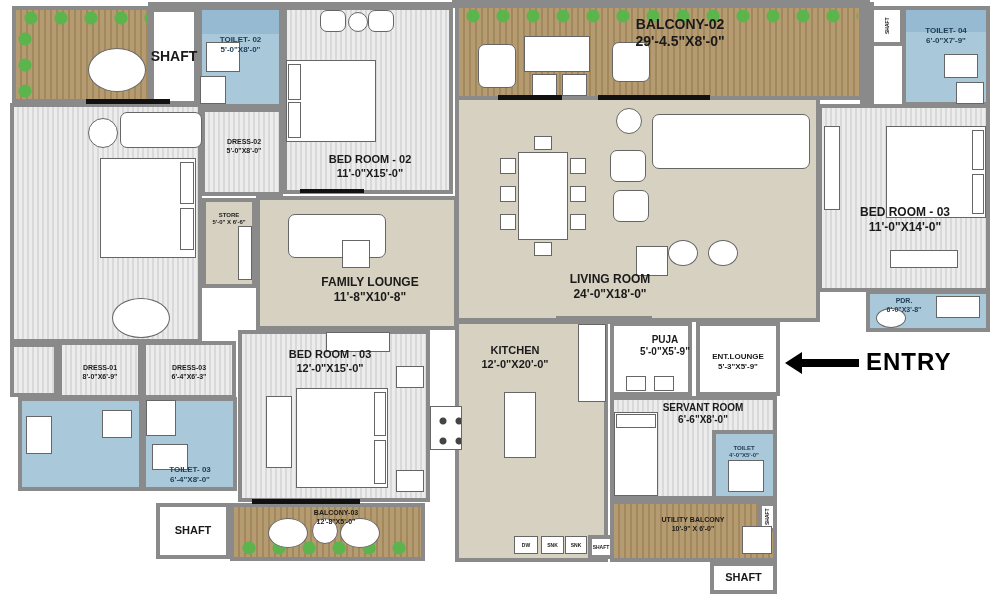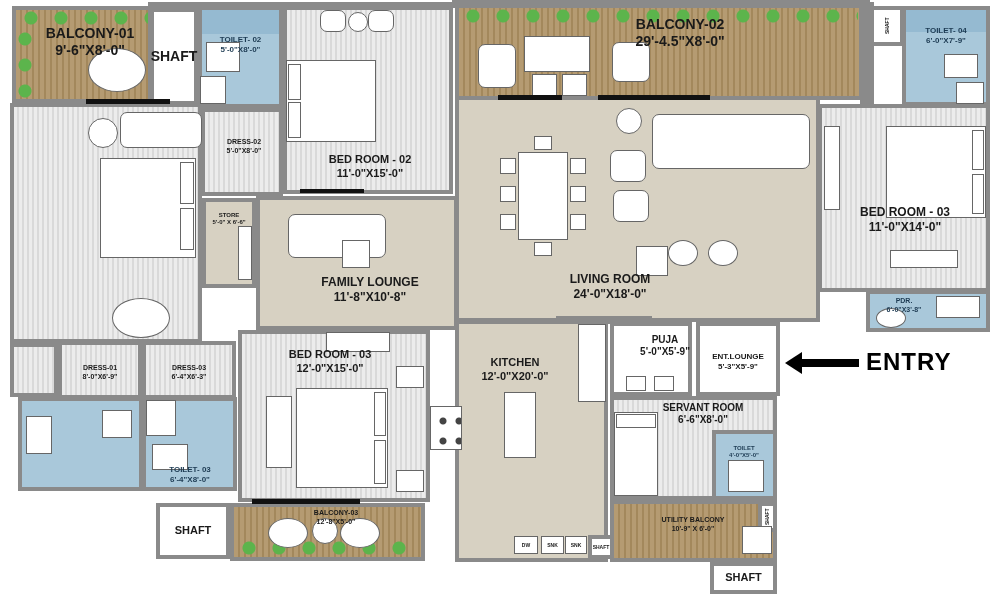--- a/index.html
+++ b/index.html
@@ -169,24 +169,20 @@
   <div class="wall" style="left:148px;top:2px;width:310px;height:6px"></div>
   <div class="wall" style="left:452px;top:0px;width:418px;height:6px"></div>
   <div class="wall" style="left:860px;top:2px;width:14px;height:102px"></div>
   <div class="wall" style="left:556px;top:316px;width:96px;height:8px"></div>
   <div class="sill" style="left:86px;top:99px;width:84px;height:5px"></div>
   <div class="sill" style="left:300px;top:189px;width:64px;height:4px"></div>
   <div class="sill" style="left:498px;top:95px;width:64px;height:5px"></div>
   <div class="sill" style="left:598px;top:95px;width:112px;height:5px"></div>
   <div class="sill" style="left:252px;top:499px;width:108px;height:5px"></div>
 
-  <div class="lblbox f9" style="left:35px;top:24px;width:110px;height:36px">
-      <span>BALCONY-01</span>
-      <span>9'-6"X8'-0"</span>
-    </div>
   <div class="lblbox f9" style="left:150px;top:8px;width:48px;height:97px">
       <span>SHAFT</span>
     </div>
   <div class="lblbox f8 tlbl" style="left:198px;top:24px;width:85px;height:42px">
       <span>TOILET- 02</span>
       <span>5'-0"X8'-0"</span>
     </div>
   <div class="lblbox f11" style="left:290px;top:145px;width:160px;height:44px">
       <span>BED ROOM - 02</span>
       <span>11'-0"X15'-0"</span>
@@ -219,21 +215,21 @@
       <span>24'-0"X18'-0"</span>
     </div>
   <div class="lblbox f12" style="left:832px;top:198px;width:146px;height:44px">
       <span>BED ROOM - 03</span>
       <span>11'-0"X14'-0"</span>
     </div>
   <div class="lblbox f7 tlbl" style="left:868px;top:292px;width:72px;height:28px">
       <span>PDR.</span>
       <span>6'-0"X3'-8"</span>
     </div>
-  <div class="lblbox f11" style="left:460px;top:350px;width:110px;height:40px">
+  <div class="lblbox f11" style="left:460px;top:338px;width:110px;height:40px">
       <span>KITCHEN</span>
       <span>12'-0"X20'-0"</span>
     </div>
   <div class="lblbox f10" style="left:628px;top:328px;width:74px;height:36px">
       <span>PUJA</span>
       <span>5'-0"X5'-9"</span>
     </div>
   <div class="lblbox f8" style="left:700px;top:346px;width:76px;height:32px">
       <span>ENT.LOUNGE</span>
       <span>5'-3"X5'-9"</span>

